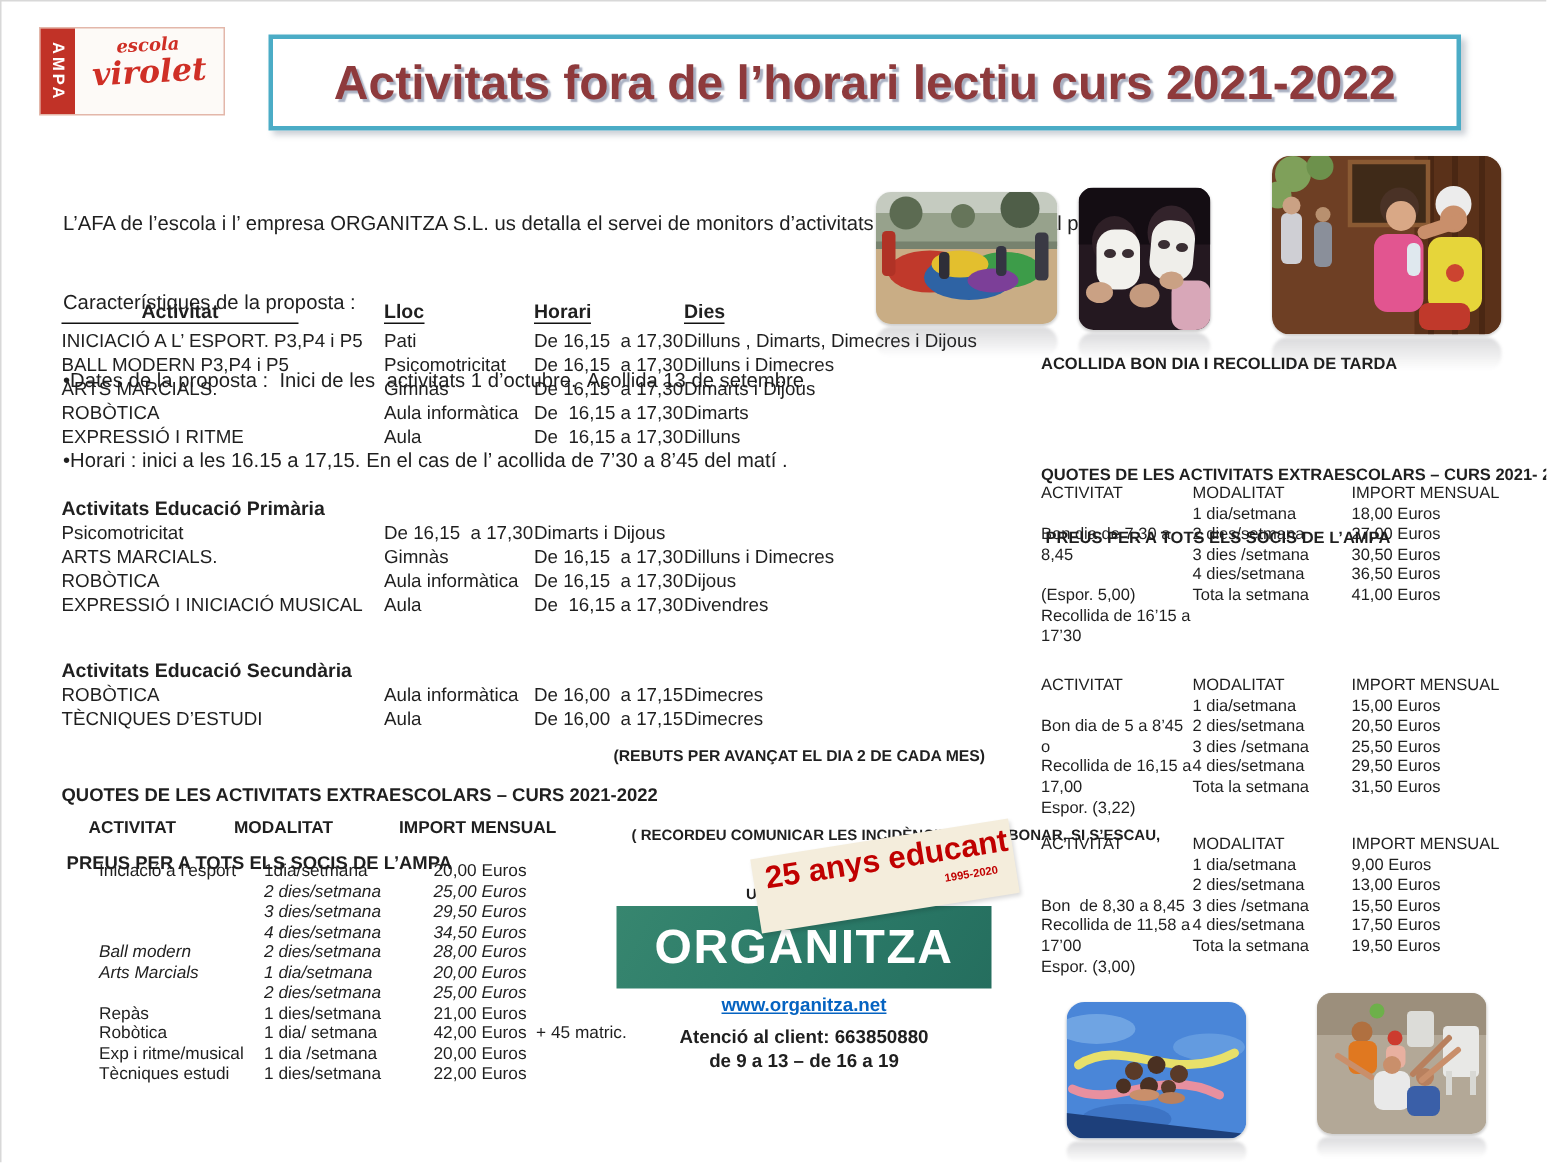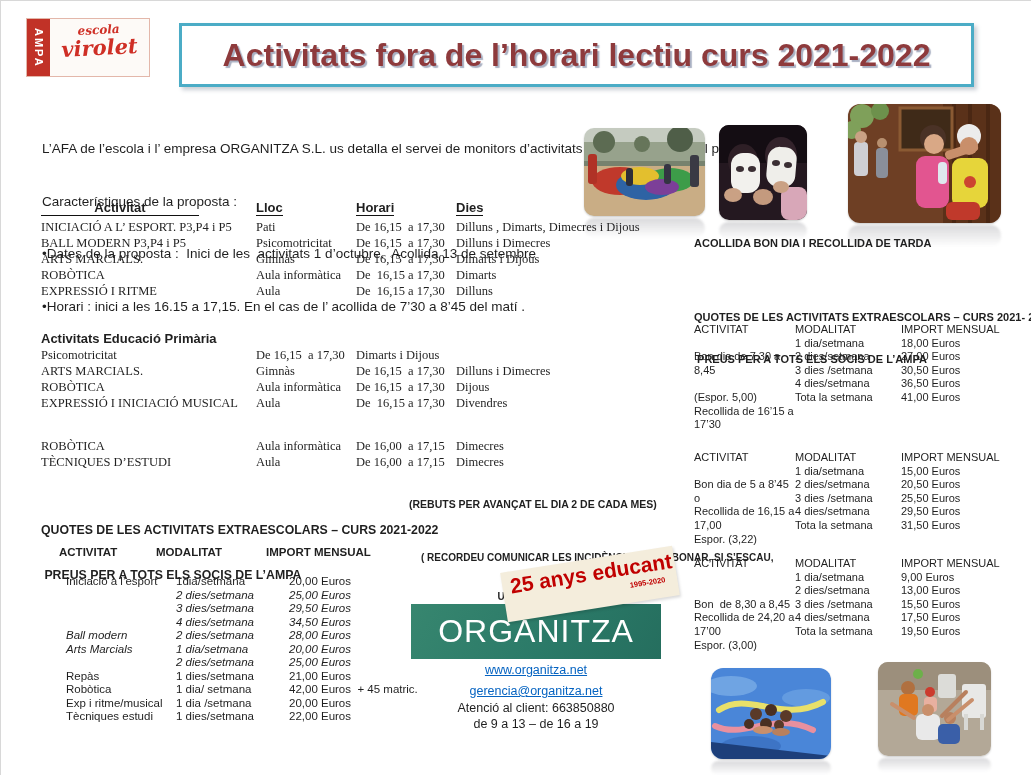--- a/index.html
+++ b/index.html
@@ -26,21 +26,21 @@
   
   .sched-head{left:40px;top:199px;width:645px;height:18px;font-size:13px;font-weight:bold;}
   .sh-cell{position:absolute;top:0;}
   .sh-act{left:0;width:158px;text-align:center;border-bottom:1.6px solid #111;}
   .sh-lloc{left:215px;} .sh-hor{left:315px;} .sh-dies{left:415px;}
   .sh-u{display:inline-block;border-bottom:1.6px solid #111;}
 
   .sched-section{left:40px;width:650px;font-size:12.5px;}
   .sec-0{top:218px;} .sec-1{top:329px;} .sec-2{top:437px;}
   .sched-title{font-weight:bold;font-size:13px;height:17px;line-height:17px;}
-  .sched-row{display:grid;grid-template-columns:215px 100px 100px auto;height:16px;line-height:16px;white-space:pre;font-family:Liberation Serif, serif;}
+  .sched-row{display:grid;grid-template-columns:215px 100px 100px auto;height:16px;line-height:16px;white-space:pre;}
   .sched-cell{overflow:visible;}
 
   
   .left-quotes-title{left:40px;top:492px;font-size:12.3px;font-weight:bold;line-height:15px;white-space:pre;}
   .lp-head{left:40px;top:545px;width:340px;font-size:11.5px;font-weight:bold;}
   .lp-h{position:absolute;top:0;}
   .lp-h1{left:18px;} .lp-h2{left:115px;} .lp-h3{left:225px;}
   #left-price-rows{left:45px;top:574px;width:340px;font-size:11.5px;}
   .lp-row{display:grid;grid-template-columns:110px 113px auto;height:13.5px;line-height:13.5px;white-space:pre;margin-left:20px;}
   .lp-row.it{font-style:italic;}
@@ -50,22 +50,22 @@
   .note2{left:420px;top:524px;width:280px;font-size:10px;font-weight:bold;text-align:center;line-height:13px;white-space:pre;}
 
   
   .banner{left:502px;top:558px;width:174px;height:50px;background:#F4EDDC;transform:rotate(-9deg);
           z-index:3;box-shadow:1px 2px 3px rgba(0,0,0,.15);padding:3px 6px 0 8px;box-sizing:border-box;}
   .banner-main{color:#C00000;font-weight:800;font-size:21px;white-space:nowrap;}
   .banner-years{color:#C00000;font-weight:bold;font-size:7.5px;text-align:right;padding-right:6px;margin-top:1px;}
   .org-box{left:410px;top:603px;width:250px;height:55px;z-index:2;
            background:linear-gradient(120deg,#37866f 0%,#2b7a68 55%,#256e5e 100%);
            display:flex;align-items:center;justify-content:center;}
-  .org-name{color:#fff;font-size:32px;font-weight:400;letter-spacing:1px;}
-  .contact{left:405px;top:662px;width:260px;text-align:center;font-size:12.5px;font-weight:normal;}
+  .org-name{color:#fff;font-size:32px;font-weight:700;letter-spacing:1px;}
+  .contact{left:405px;top:662px;width:260px;text-align:center;font-size:12.5px;font-weight:bold;}
   .contact a{color:#0563C1;text-decoration:underline;}
   .c-web{margin-bottom:7px;} .c-mail{margin-bottom:3px;}
   .c-phone{color:#1f1f1f;margin-bottom:2px;} .c-hours{color:#1f1f1f;}
 
   
   .acollida{left:693px;top:236px;font-size:11px;font-weight:bold;}
   .right-quotes-title{left:693px;top:281px;font-size:11px;font-weight:bold;line-height:14px;white-space:pre;}
   .quote-block{left:693px;width:335px;font-size:11px;}
   .qb-0{top:322px;} .qb-1{top:450px;} .qb-2{top:556px;}
   .qb-row{display:grid;grid-template-columns:101px 106px auto;height:13.6px;line-height:13.6px;white-space:pre;}
@@ -116,20 +116,21 @@
       <div class="sched-row"><div class="sched-cell">EXPRESSIÓ I RITME</div><div class="sched-cell">Aula</div><div class="sched-cell">De  16,15 a 17,30</div><div class="sched-cell">Dilluns</div></div>
     </div>
   <div class="abs sched-section sec-1">
       <div class="sched-title">Activitats Educació Primària</div>
       <div class="sched-row"><div class="sched-cell">Psicomotricitat</div><div class="sched-cell">De 16,15  a 17,30</div><div class="sched-cell">Dimarts i Dijous</div></div>
       <div class="sched-row"><div class="sched-cell">ARTS MARCIALS.</div><div class="sched-cell">Gimnàs</div><div class="sched-cell">De 16,15  a 17,30</div><div class="sched-cell">Dilluns i Dimecres</div></div>
       <div class="sched-row"><div class="sched-cell">ROBÒTICA</div><div class="sched-cell">Aula informàtica</div><div class="sched-cell">De 16,15  a 17,30</div><div class="sched-cell">Dijous</div></div>
       <div class="sched-row"><div class="sched-cell">EXPRESSIÓ I INICIACIÓ MUSICAL</div><div class="sched-cell">Aula</div><div class="sched-cell">De  16,15 a 17,30</div><div class="sched-cell">Divendres</div></div>
     </div>
   <div class="abs sched-section sec-2">
+      <div class="sched-title">Activitats Educació Secundària</div>
       <div class="sched-row"><div class="sched-cell">ROBÒTICA</div><div class="sched-cell">Aula informàtica</div><div class="sched-cell">De 16,00  a 17,15</div><div class="sched-cell">Dimecres</div></div>
       <div class="sched-row"><div class="sched-cell">TÈCNIQUES D’ESTUDI</div><div class="sched-cell">Aula</div><div class="sched-cell">De 16,00  a 17,15</div><div class="sched-cell">Dimecres</div></div>
     </div>
 
   <div class="abs left-quotes-title">
     <div>QUOTES DE LES ACTIVITATS EXTRAESCOLARS – CURS 2021-2022</div>
     <div> PREUS PER A TOTS ELS SOCIS DE L’AMPA</div>
   </div>
 
   <div class="abs lp-head">
@@ -160,21 +161,20 @@
   <div class="abs banner">
     <div class="banner-main">25 anys educant</div>
     <div class="banner-years">1995-2020</div>
   </div>
   <div class="abs org-box">
     <div class="org-name">ORGANITZA</div>
   </div>
 
   <div class="abs contact">
     <div class="c-web"><a href="#">www.organitza.net</a></div>
-    <div class="c-mail"><a href="#">gerencia@organitza.net</a></div>
     <div class="c-phone">Atenció al client:   663850880</div>
     <div class="c-hours">de 9 a 13 – de 16 a 19</div>
   </div>
 
   <div class="abs acollida">ACOLLIDA BON DIA I RECOLLIDA DE TARDA</div>
   <div class="abs right-quotes-title">
     <div>QUOTES DE LES ACTIVITATS EXTRAESCOLARS – CURS 2021- 2022</div>
     <div> PREUS PER A TOTS ELS SOCIS DE L’AMPA</div>
   </div>
 
@@ -195,21 +195,21 @@
       <div class="qb-row"><div class="qb-cell">o</div><div class="qb-cell">3 dies /setmana</div><div class="qb-cell">25,50 Euros</div></div>
       <div class="qb-row"><div class="qb-cell">Recollida de 16,15 a</div><div class="qb-cell">4 dies/setmana</div><div class="qb-cell">29,50 Euros</div></div>
       <div class="qb-row"><div class="qb-cell">17,00</div><div class="qb-cell">Tota la setmana</div><div class="qb-cell">31,50 Euros</div></div>
       <div class="qb-row"><div class="qb-cell">Espor. (3,22)</div><div class="qb-cell"></div><div class="qb-cell"></div></div>
     </div>
   <div class="abs quote-block qb-2">
       <div class="qb-row"><div class="qb-cell">ACTIVITAT</div><div class="qb-cell">MODALITAT</div><div class="qb-cell">IMPORT MENSUAL</div></div>
       <div class="qb-row"><div class="qb-cell"></div><div class="qb-cell">1 dia/setmana</div><div class="qb-cell">9,00 Euros</div></div>
       <div class="qb-row"><div class="qb-cell"></div><div class="qb-cell">2 dies/setmana</div><div class="qb-cell">13,00 Euros</div></div>
       <div class="qb-row"><div class="qb-cell">Bon  de 8,30 a 8,45</div><div class="qb-cell">3 dies /setmana</div><div class="qb-cell">15,50 Euros</div></div>
-      <div class="qb-row"><div class="qb-cell">Recollida de 24,20 a</div><div class="qb-cell">4 dies/setmana</div><div class="qb-cell">17,50 Euros</div></div>
+      <div class="qb-row"><div class="qb-cell">Recollida de 11,58 a</div><div class="qb-cell">4 dies/setmana</div><div class="qb-cell">17,50 Euros</div></div>
       <div class="qb-row"><div class="qb-cell">17’00</div><div class="qb-cell">Tota la setmana</div><div class="qb-cell">19,50 Euros</div></div>
       <div class="qb-row"><div class="qb-cell">Espor. (3,00)</div><div class="qb-cell"></div><div class="qb-cell"></div></div>
     </div>
 
   <div class="abs photo" style="left:583px;top:127px;width:121px;height:88px;">
     <svg width="121" height="88" viewBox="0 0 121 88">
       <rect width="121" height="88" fill="#c5cbc0"></rect>
       <rect y="14" width="121" height="22" fill="#97a28c"></rect>
       <circle cx="20" cy="14" r="11" fill="#5c6b52"></circle>
         <circle cx="96" cy="11" r="13" fill="#4f5e48"></circle>

